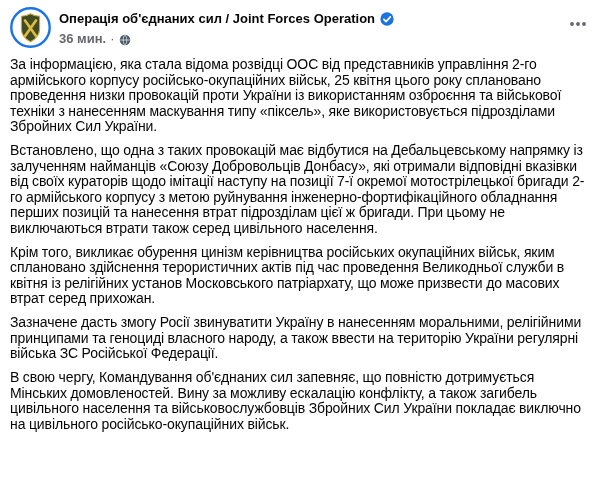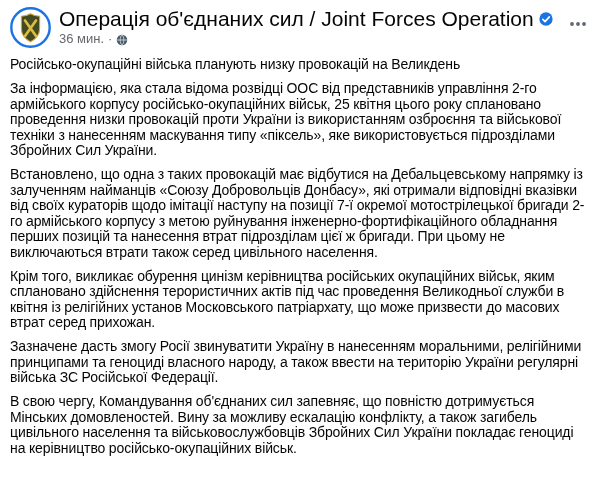--- a/index.html
+++ b/index.html
@@ -11,26 +11,26 @@
   }
   .post { width: 606px; height: 483px; background: #ffffff; position: relative; }
 
   
   .header { display: flex; align-items: flex-start; padding: 7px 14px 0 10px; position: relative; }
   .avatar { width: 41px; height: 41px; flex: 0 0 41px; border-radius: 50%; cursor: pointer; }
   .avatar svg { display: block; }
   .header-text { margin-left: 8px; padding-top: 2px; min-width: 0; }
   .name-row { display: flex; align-items: center; }
   .page-name {
-    font-size: 21px; font-weight: 400; color: #050505;
+    font-size: 13px; font-weight: 700; color: #050505;
     line-height: 19px; cursor: pointer; white-space: nowrap;
   }
   .verified { margin-left: 5px; display: inline-flex; align-items: center; }
   .meta-row { display: flex; align-items: center; margin-top: 3px; color: #65676b; font-size: 13px; line-height: 16px; }
-  .meta-row .timestamp { cursor: pointer; }
+  .meta-row .timestamp { cursor: pointer; font-weight: bold; }
   .meta-row .sep { margin: 0 4px; }
   .globe { display: inline-flex; align-items: center; position: relative; top: 1px; }
   .menu-btn {
     position: absolute; right: 12px; top: 14px;
     width: 32px; height: 24px; display: flex; align-items: center; justify-content: center;
     cursor: pointer; border-radius: 4px;
   }
 
   
   .body { padding: 9px 14px 0 10px; }
@@ -85,21 +85,20 @@
           <circle cx="4" cy="10" r="1.9" fill="#606770"></circle>
           <circle cx="10" cy="10" r="1.9" fill="#606770"></circle>
           <circle cx="16" cy="10" r="1.9" fill="#606770"></circle>
         </svg>
       </span>
     </div>
 
   </div>
 
   <div class="body">
-    <p>Російсько-окупаційні війська планують низку провокацій на Великдень</p>
     <p>За інформацією, яка стала відома розвідці ООС від представників управління 2-го армійського корпусу російсько-окупаційних військ, 25 квітня цього року сплановано проведення низки провокацій проти України із використанням озброєння та військової техніки з нанесенням маскування типу «піксель», яке використовується підрозділами Збройних Сил України.</p>
     <p>Встановлено, що одна з таких провокацій має відбутися на Дебальцевському напрямку із залученням найманців «Союзу Добровольців Донбасу», які отримали відповідні вказівки від своїх кураторів щодо імітації наступу на позиції 7-ї окремої мотострілецької бригади 2-го армійського корпусу з метою руйнування інженерно-фортифікаційного обладнання перших позицій та нанесення втрат підрозділам цієї ж бригади. При цьому не виключаються втрати також серед цивільного населення.</p>
     <p>Крім того, викликає обурення цинізм керівництва російських окупаційних військ, яким сплановано здійснення терористичних актів під час проведення Великодньої служби в квітня із релігійних установ Московського патріархату, що може призвести до масових втрат серед прихожан.</p>
     <p>Зазначене дасть змогу Росії звинуватити Україну в нанесенням моральними, релігійними принципами та геноциді власного народу, а також ввести на територію України регулярні війська ЗС Російської Федерації.</p>
-    <p>В свою чергу, Командування об'єднаних сил запевняє, що повністю дотримується Мінських домовленостей. Вину за можливу ескалацію конфлікту, а також загибель цивільного населення та військовослужбовців Збройних Сил України покладає геноциді на керівництво російсько-окупаційних військ.</p>
+    <p>В свою чергу, Командування об'єднаних сил запевняє, що повністю дотримується Мінських домовленостей. Вину за можливу ескалацію конфлікту, а також загибель цивільного населення та військовослужбовців Збройних Сил України покладає виключно на цивільного російсько-окупаційних військ.</p>
   </div>
 
 </div>
 
 </body></html>

